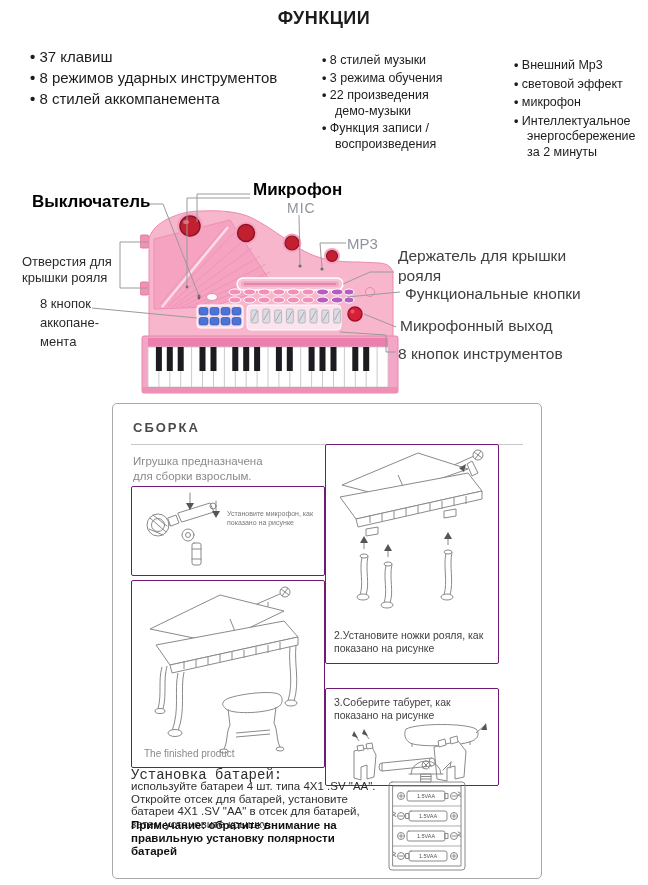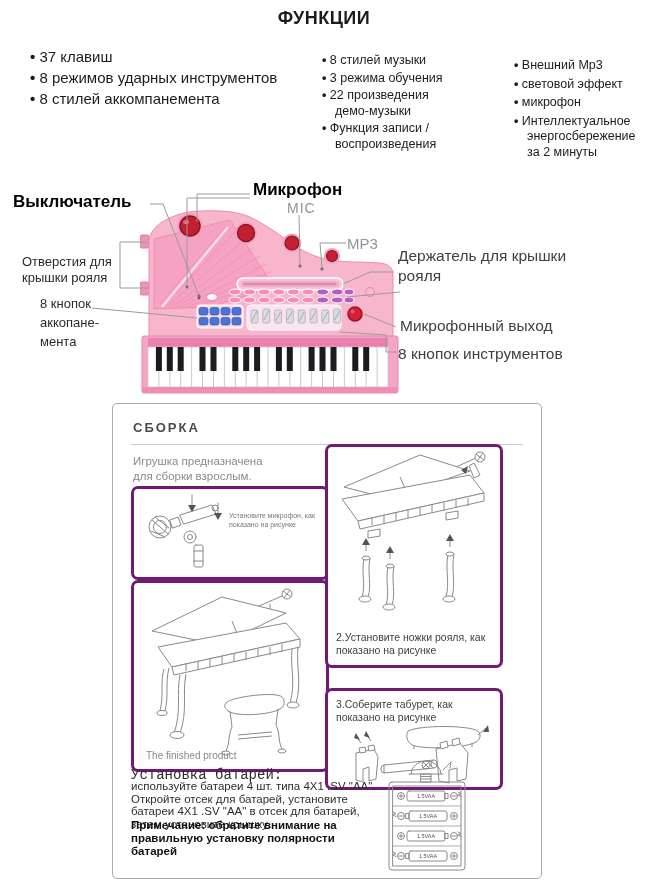--- a/index.html
+++ b/index.html
@@ -24,21 +24,21 @@
   .gray{color:#8e949c;}
   .mid{font-size:15.5px;color:#404040;line-height:19.5px;}
   .small{font-size:13px;color:#2b2b2b;line-height:15.5px;}
   .asm{position:absolute;left:112px;top:403px;width:428px;height:474px;
        border:1px solid #a9a9a9;border-radius:5px;background:#fff;}
   .asm-title{position:absolute;left:20px;top:16px;font-size:13px;font-weight:bold;
        letter-spacing:2px;color:#4a4a4a;}
   .asm-rule{position:absolute;left:18px;top:40px;width:392px;height:1px;background:#c8c8c8;}
   .asm-intro{position:absolute;left:20px;top:50px;width:150px;font-size:11.5px;
        line-height:15px;color:#8a8a8a;}
-  .stepbox{position:absolute;border:3px solid #701a75;border-radius:7px;background:#fff;}
+  .stepbox{position:absolute;border:1px solid #701a75;border-radius:2px;background:#fff;}
   .b1{left:18px;top:82px;width:192px;height:88px;}
   .b2{left:18px;top:176px;width:192px;height:186px;}
   .bA{left:212px;top:40px;width:172px;height:218px;}
   .bB{left:212px;top:262px;width:172px;height:96px;margin-top:22px;}
   .tiny-note{position:absolute;left:95px;top:22px;width:88px;font-size:7px;
        line-height:9px;color:#777;}
   .fin-cap{position:absolute;left:12px;bottom:8px;font-size:10px;color:#8a8a8a;}
   .step-note{position:absolute;left:8px;bottom:8px;width:156px;font-size:10.5px;
        line-height:13px;color:#3f3f3f;}
   .step-note.top{bottom:auto;top:7px;}
@@ -193,37 +193,38 @@
         <path d="M340,152 L386,155 L386,172 L396,172"></path>
       </g>
       <g fill="#6e6e6e">
         <circle cx="199" cy="116" r="1.6"></circle>
           <circle cx="187" cy="107" r="1.4"></circle>
         <circle cx="300" cy="86" r="1.6"></circle>
           <circle cx="322" cy="89" r="1.6"></circle>
       </g>
     </svg>
 
-    <div class="lbl big" style="left:13px;top:12px;text-align:center;">Выключатель</div>
+    <div class="lbl big" style="left:32px;top:12px;text-align:center;">Выключатель</div>
     <div class="lbl big" style="left:253px;top:0;">Микрофон</div>
     <div class="lbl gray" style="left:287px;top:20px;font-size:14px;letter-spacing:1px;">MIC</div>
     <div class="lbl gray" style="left:347px;top:55px;font-size:15px;">MP3</div>
     <div class="lbl small" style="left:22px;top:74px;">
       <span class="ln">Отверстия для</span>
       <span class="ln">крышки рояля</span>
     </div>
     <div class="lbl small" style="left:40px;top:114px;line-height:19px;">
       <span class="ln">8 кнопок</span>
       <span class="ln">аккопане-</span>
       <span class="ln">мента</span>
     </div>
     <div class="lbl mid" style="left:398px;top:66px;">
       <span class="ln">Держатель для крышки</span>
       <span class="ln">рояля</span>
     </div>
+    <div class="lbl mid" style="left:405px;top:104px;">Функциональные кнопки</div>
     <div class="lbl mid" style="left:400px;top:136px;">Микрофонный выход</div>
     <div class="lbl mid" style="left:398px;top:164px;">8 кнопок инструментов</div>
   </div>
 
   <div class="asm">
     <div class="asm-title">СБОРКА</div>
     <div class="asm-rule"></div>
     <div class="asm-intro">Игрушка предназначена для сборки взрослым.</div>
 
     <div class="stepbox b1">

